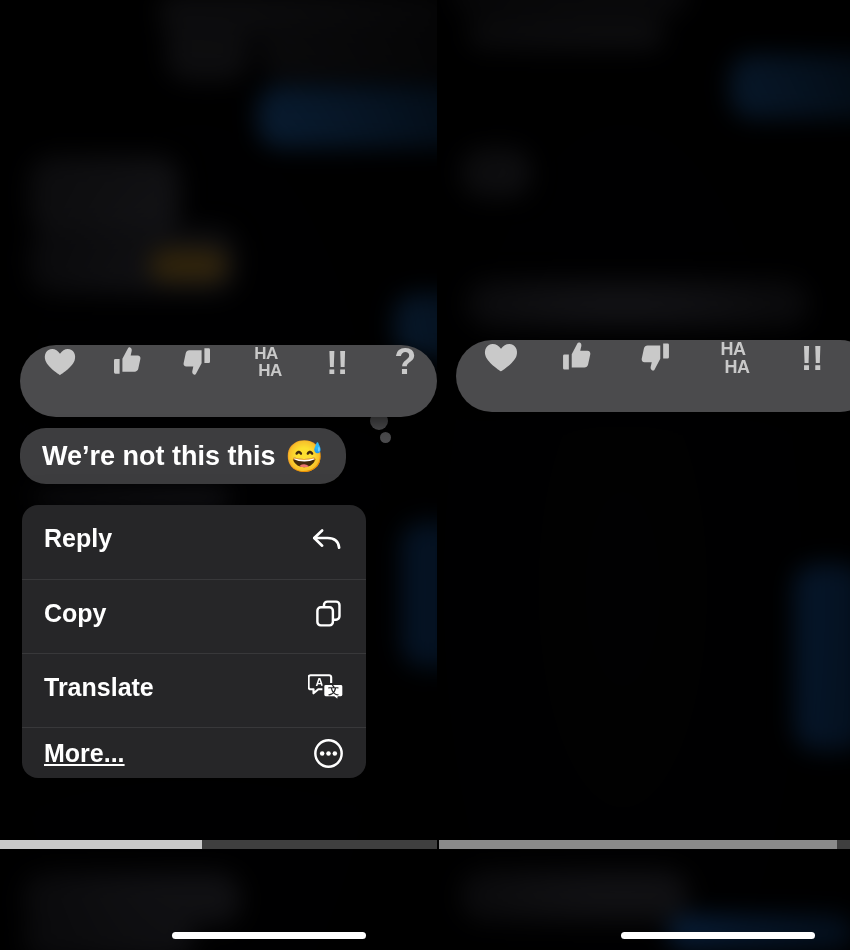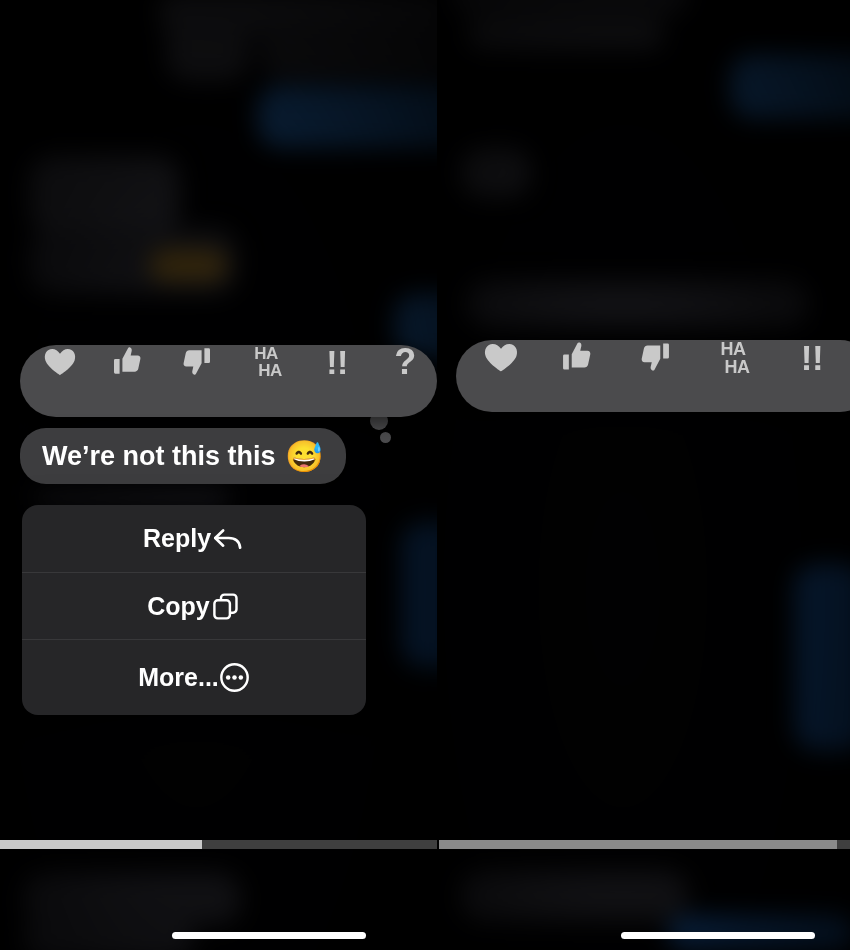--- a/index.html
+++ b/index.html
@@ -45,23 +45,23 @@
 
   
   .msg-bubble { position:absolute; background:#3d3d3f; border-radius:26px;
     display:flex; align-items:center; color:#fff; font-weight:700;
     box-shadow:0 5px 16px rgba(0,0,0,0.5); z-index:21; white-space:nowrap; }
   .msg-emoji { margin-left:10px; font-size:31px; line-height:1; }
 
   
   .ctx-menu { position:absolute; background:#262628; border-radius:16px; overflow:hidden;
     box-shadow:0 10px 34px rgba(0,0,0,0.65); z-index:22; }
-  .ctx-item { display:flex; align-items:center; justify-content:center;
+  .ctx-item { display:flex; align-items:center; justify-content:space-between;
     color:#fff; cursor:pointer; position:relative; }
-  .ctx-item + .ctx-item { border-top:1px solid rgba(255,255,255,0.085); }
+  .ctx-item + .ctx-item { border-top:1px solid rgba(255,255,255,0.085);margin-top:7px; }
   .ctx-label { font-weight:600; }
   .ctx-icon { display:flex; align-items:center; justify-content:center; color:#fff; }
   .ctx-icon svg { display:block; }
 
   
   .scrollbar-track { position:absolute; height:9px; background:#3f3f3f; z-index:35; }
   .scrollbar-thumb { position:absolute; height:9px; background:#c9c9c9; z-index:36; }
 
   
   .home-indicator { position:absolute; height:7px; border-radius:4px; background:#fff; z-index:35; }
@@ -142,21 +142,32 @@
       </div>
       <div class="ctx-item" style="height:67px; padding:0 22px 0 22px;">
         <span class="ctx-label" style="font-size:25px;">Copy</span>
         <span class="ctx-icon">
           <svg width="31" height="31" viewBox="0 0 24 24" fill="none" stroke="currentColor" stroke-width="1.9" stroke-linejoin="round" aria-hidden="true">
             <rect x="8.5" y="2.8" width="12" height="14" rx="2.6"></rect>
             <rect x="3.4" y="7.2" width="12" height="14" rx="2.6" fill="#262628"></rect>
           </svg>
         </span>
       </div>
-      <div class="ctx-item" style="height:76px; padding:0 22px 0 22px;">
+      <div class="ctx-item" style="height:67px; padding:0 22px 0 22px;">
+        <span class="ctx-label" style="font-size:25px;">Translate</span>
+        <span class="ctx-icon">
+          <svg width="36" height="30" viewBox="0 0 30 24" aria-hidden="true">
+            <path d="M2.2 2.2h15.4a1.7 1.7 0 0 1 1.7 1.7v8.3a1.7 1.7 0 0 1-1.7 1.7H8.6l-4 3.3v-3.3H2.2A1.7 1.7 0 0 1 .5 12.2V3.9A1.7 1.7 0 0 1 2.2 2.2z" fill="none" stroke="#fff" stroke-width="1.8" stroke-linejoin="round"></path>
+            <text x="9.6" y="11.4" font-family="Liberation Sans, sans-serif" font-size="9" font-weight="700" fill="#fff" text-anchor="middle">A</text>
+            <path d="M14.8 9.5h12.6a2 2 0 0 1 2 2v7a2 2 0 0 1-2 2h-2.1v3l-3.6-3h-6.9a2 2 0 0 1-2-2v-7a2 2 0 0 1 2-2z" fill="#fff" stroke="#262628" stroke-width="1.6" stroke-linejoin="round"></path>
+            <text x="21.3" y="18.2" font-family="DejaVu Sans, sans-serif" font-size="9" font-weight="700" fill="#262628" text-anchor="middle">文</text>
+          </svg>
+        </span>
+      </div>
+      <div class="ctx-item" style="height:51px; padding:0 22px 0 22px;text-decoration:underline;">
         <span class="ctx-label" style="font-size:25px;">More...</span>
         <span class="ctx-icon">
           <svg width="31" height="31" viewBox="0 0 24 24" aria-hidden="true">
             <circle cx="12" cy="12" r="10.2" fill="none" stroke="currentColor" stroke-width="1.9"></circle>
             <circle cx="7.1" cy="12" r="1.75" fill="currentColor"></circle>
             <circle cx="12" cy="12" r="1.75" fill="currentColor"></circle>
             <circle cx="16.9" cy="12" r="1.75" fill="currentColor"></circle>
           </svg>
         </span>
       </div>

